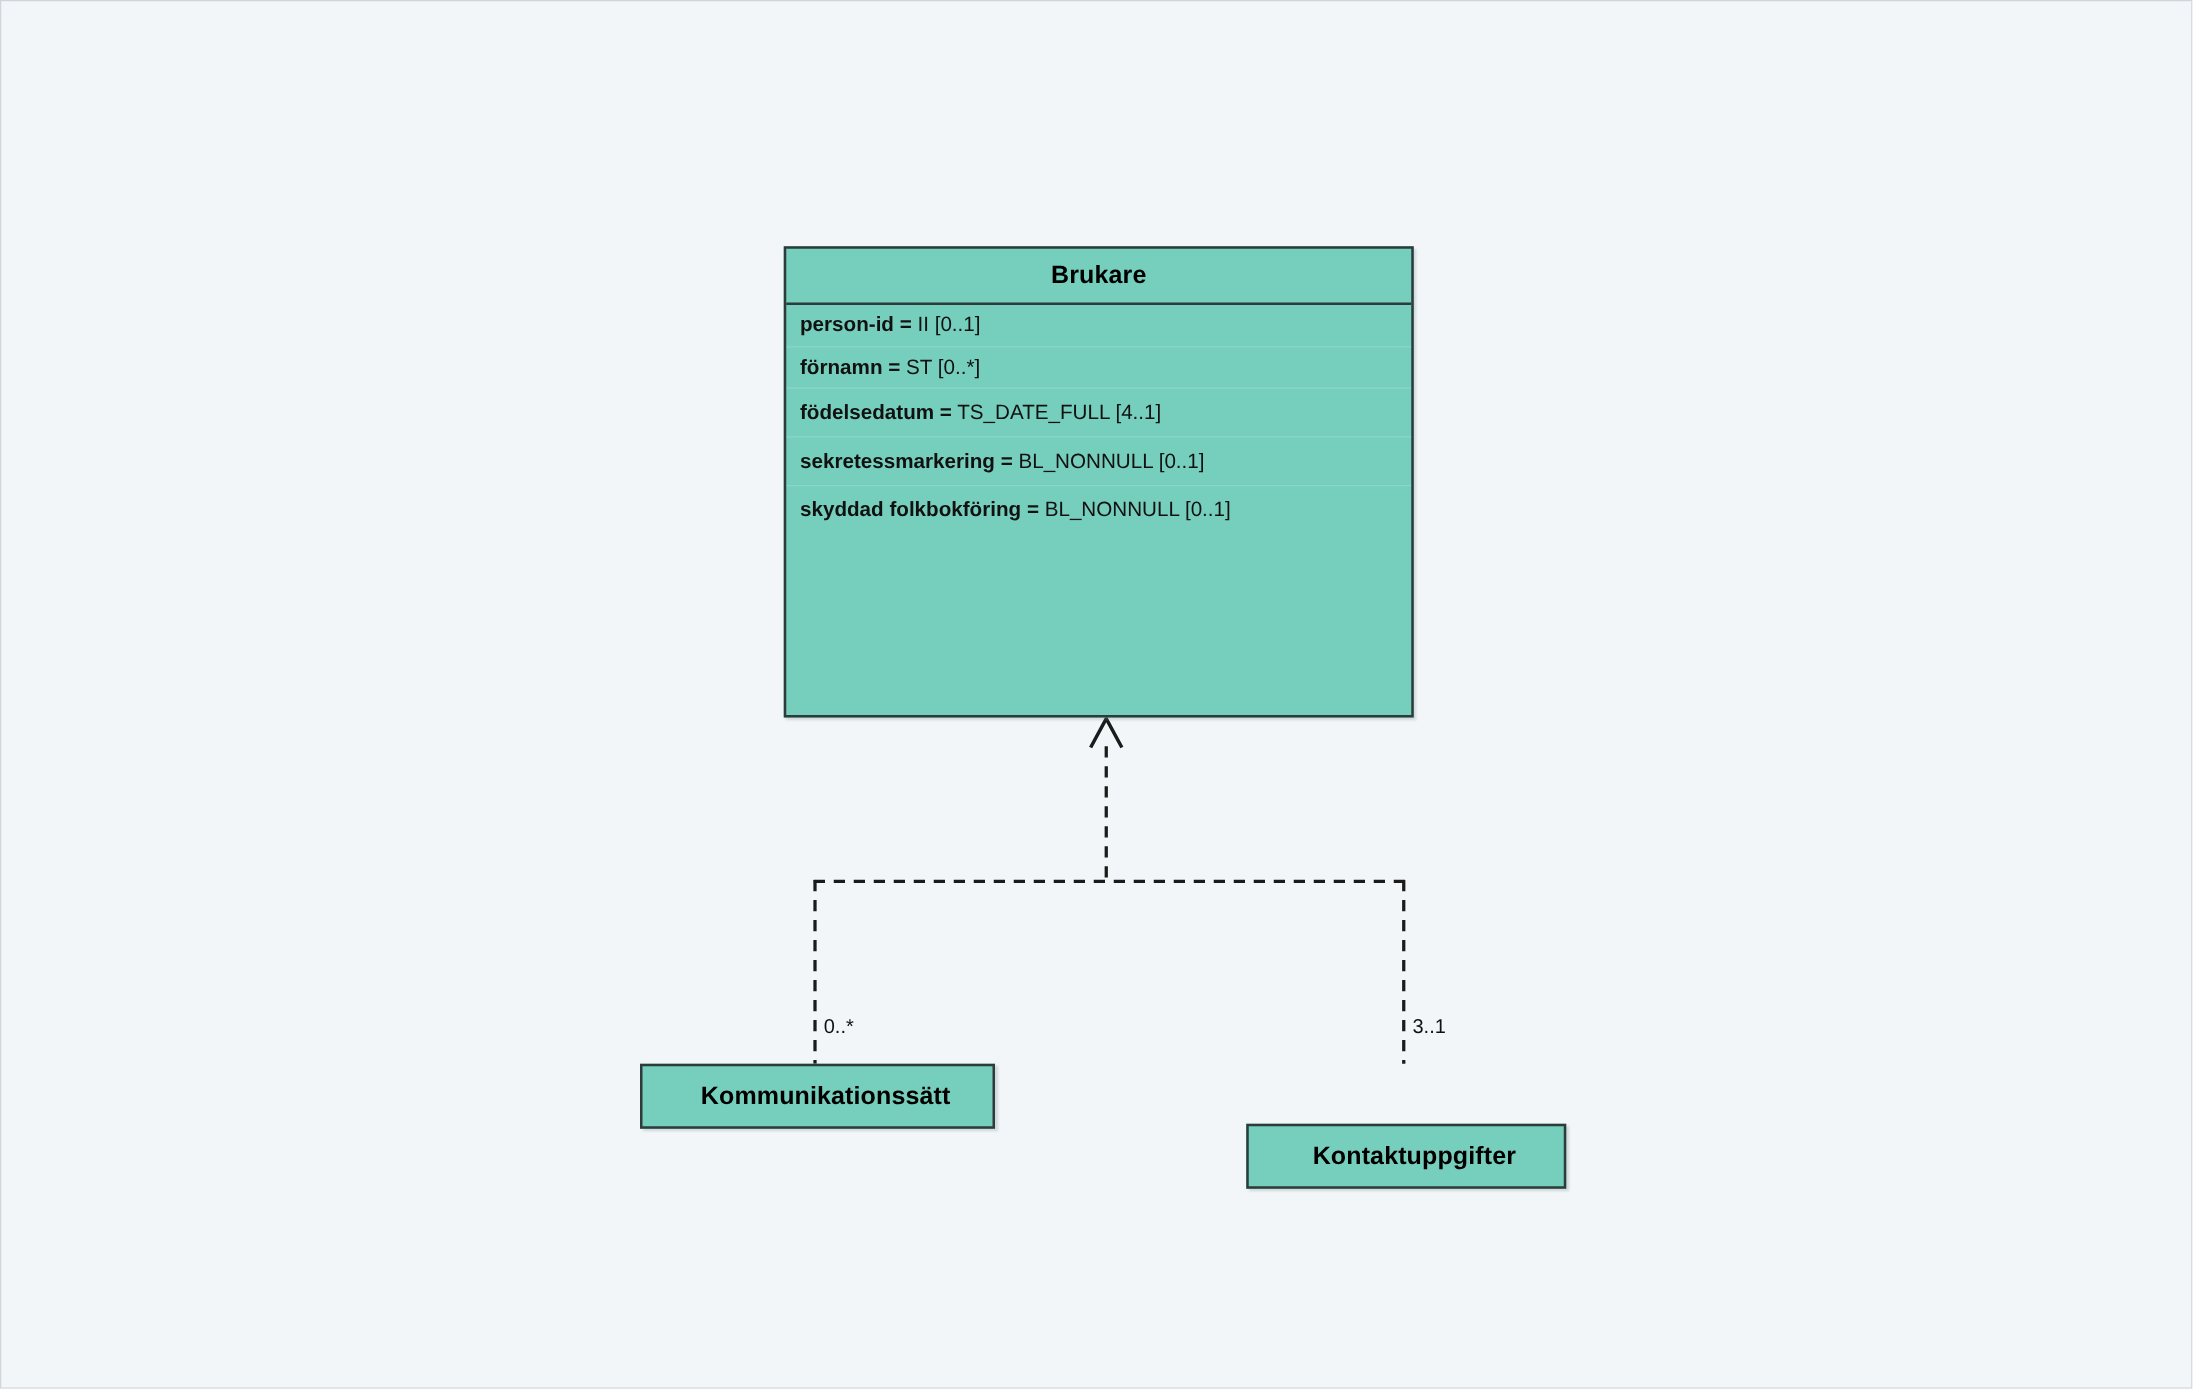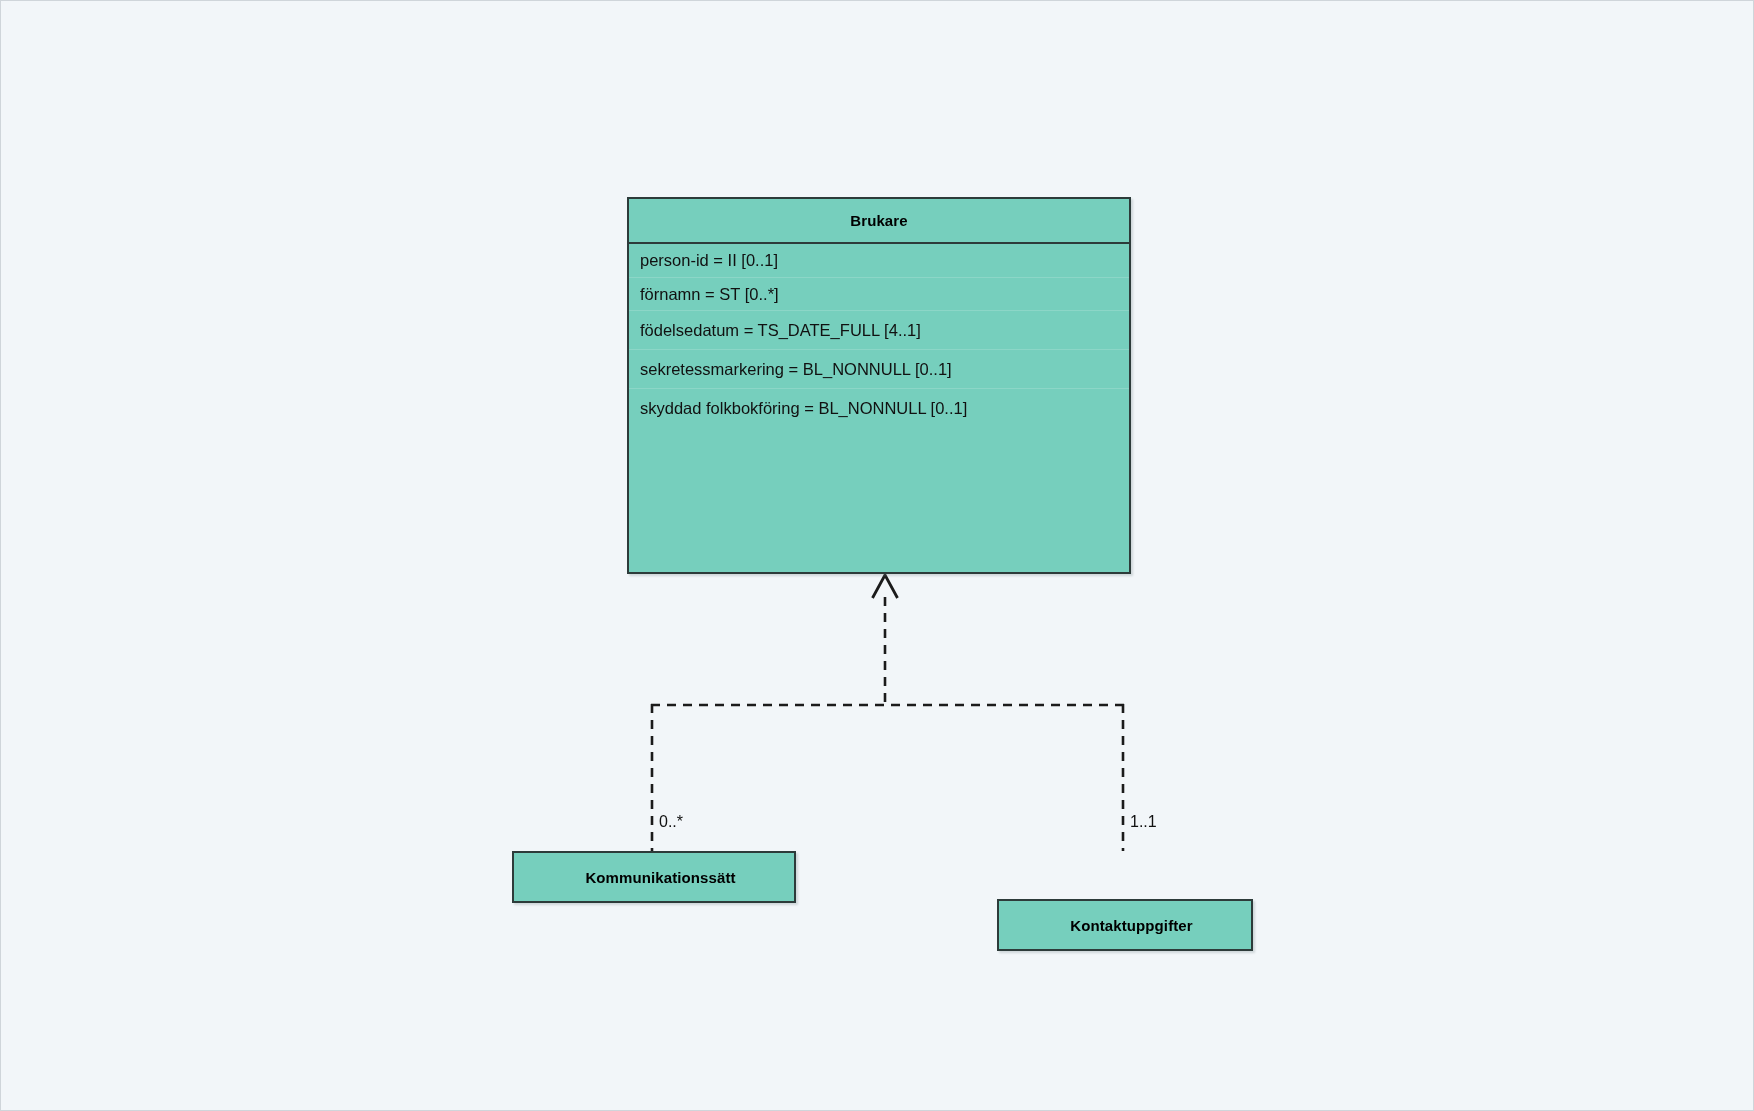--- a/index.html
+++ b/index.html
@@ -34,21 +34,21 @@
     position: absolute;
     box-sizing: border-box;
     background: #76cfbd;
     border: 2px solid #2d3b3a;
     box-shadow: 2px 2px 2px rgba(120,135,140,0.28);
   }
   .uml-class-header {
     box-sizing: border-box;
     text-align: center;
     font-weight: bold;
-    font-size: 15px;
+    font-size: 20px;
     color: #000000;
     letter-spacing: 0.1px;
     display: flex;
     align-items: center;
     justify-content: center;
   }
   .with-attrs > .uml-class-header {
     height: 45px;
     border-bottom: 2px solid #2d3b3a;
   }
@@ -63,21 +63,21 @@
     color: #111111;
     white-space: pre;
     display: flex;
     align-items: center;
     border-top: 1px solid rgba(255,255,255,0.16);
   }
   .uml-attr:first-child { border-top: none; }
   .uml-attr.compact { height: 33px; }
   .uml-attr.roomy   { height: 39px; }
   .uml-attr .aname {
-    font-weight: normal;
+    font-weight: bold;
   }
   .uml-attr .atype {
     font-weight: normal;
   }
 
   
   .uml-class.simple {
     display: flex;
     align-items: center;
     justify-content: center;
@@ -142,21 +142,21 @@
       <div class="uml-attr roomy">
         <span class="aname">skyddad folkbokföring =</span><span class="atype"> BL_NONNULL [0..1]</span>
       </div>
 
 
     </div>
   </div>
 
   <div class="mult-label" style="left:658px; top:812px;">0..*</div>
 
-  <div class="mult-label" style="left:1129px; top:812px;">1..1</div>
+  <div class="mult-label" style="left:1129px; top:812px;">3..1</div>
 
   <div class="uml-class simple" style="left:511px; top:850px; width:284px; height:52px;">
     <div class="uml-class-header">Kommunikationssätt</div>
   </div>
 
   <div class="uml-class simple" style="left:996px; top:850px; width:256px; height:52px;margin-top:48px;">
     <div class="uml-class-header">Kontaktuppgifter</div>
   </div>
 
 </div>

